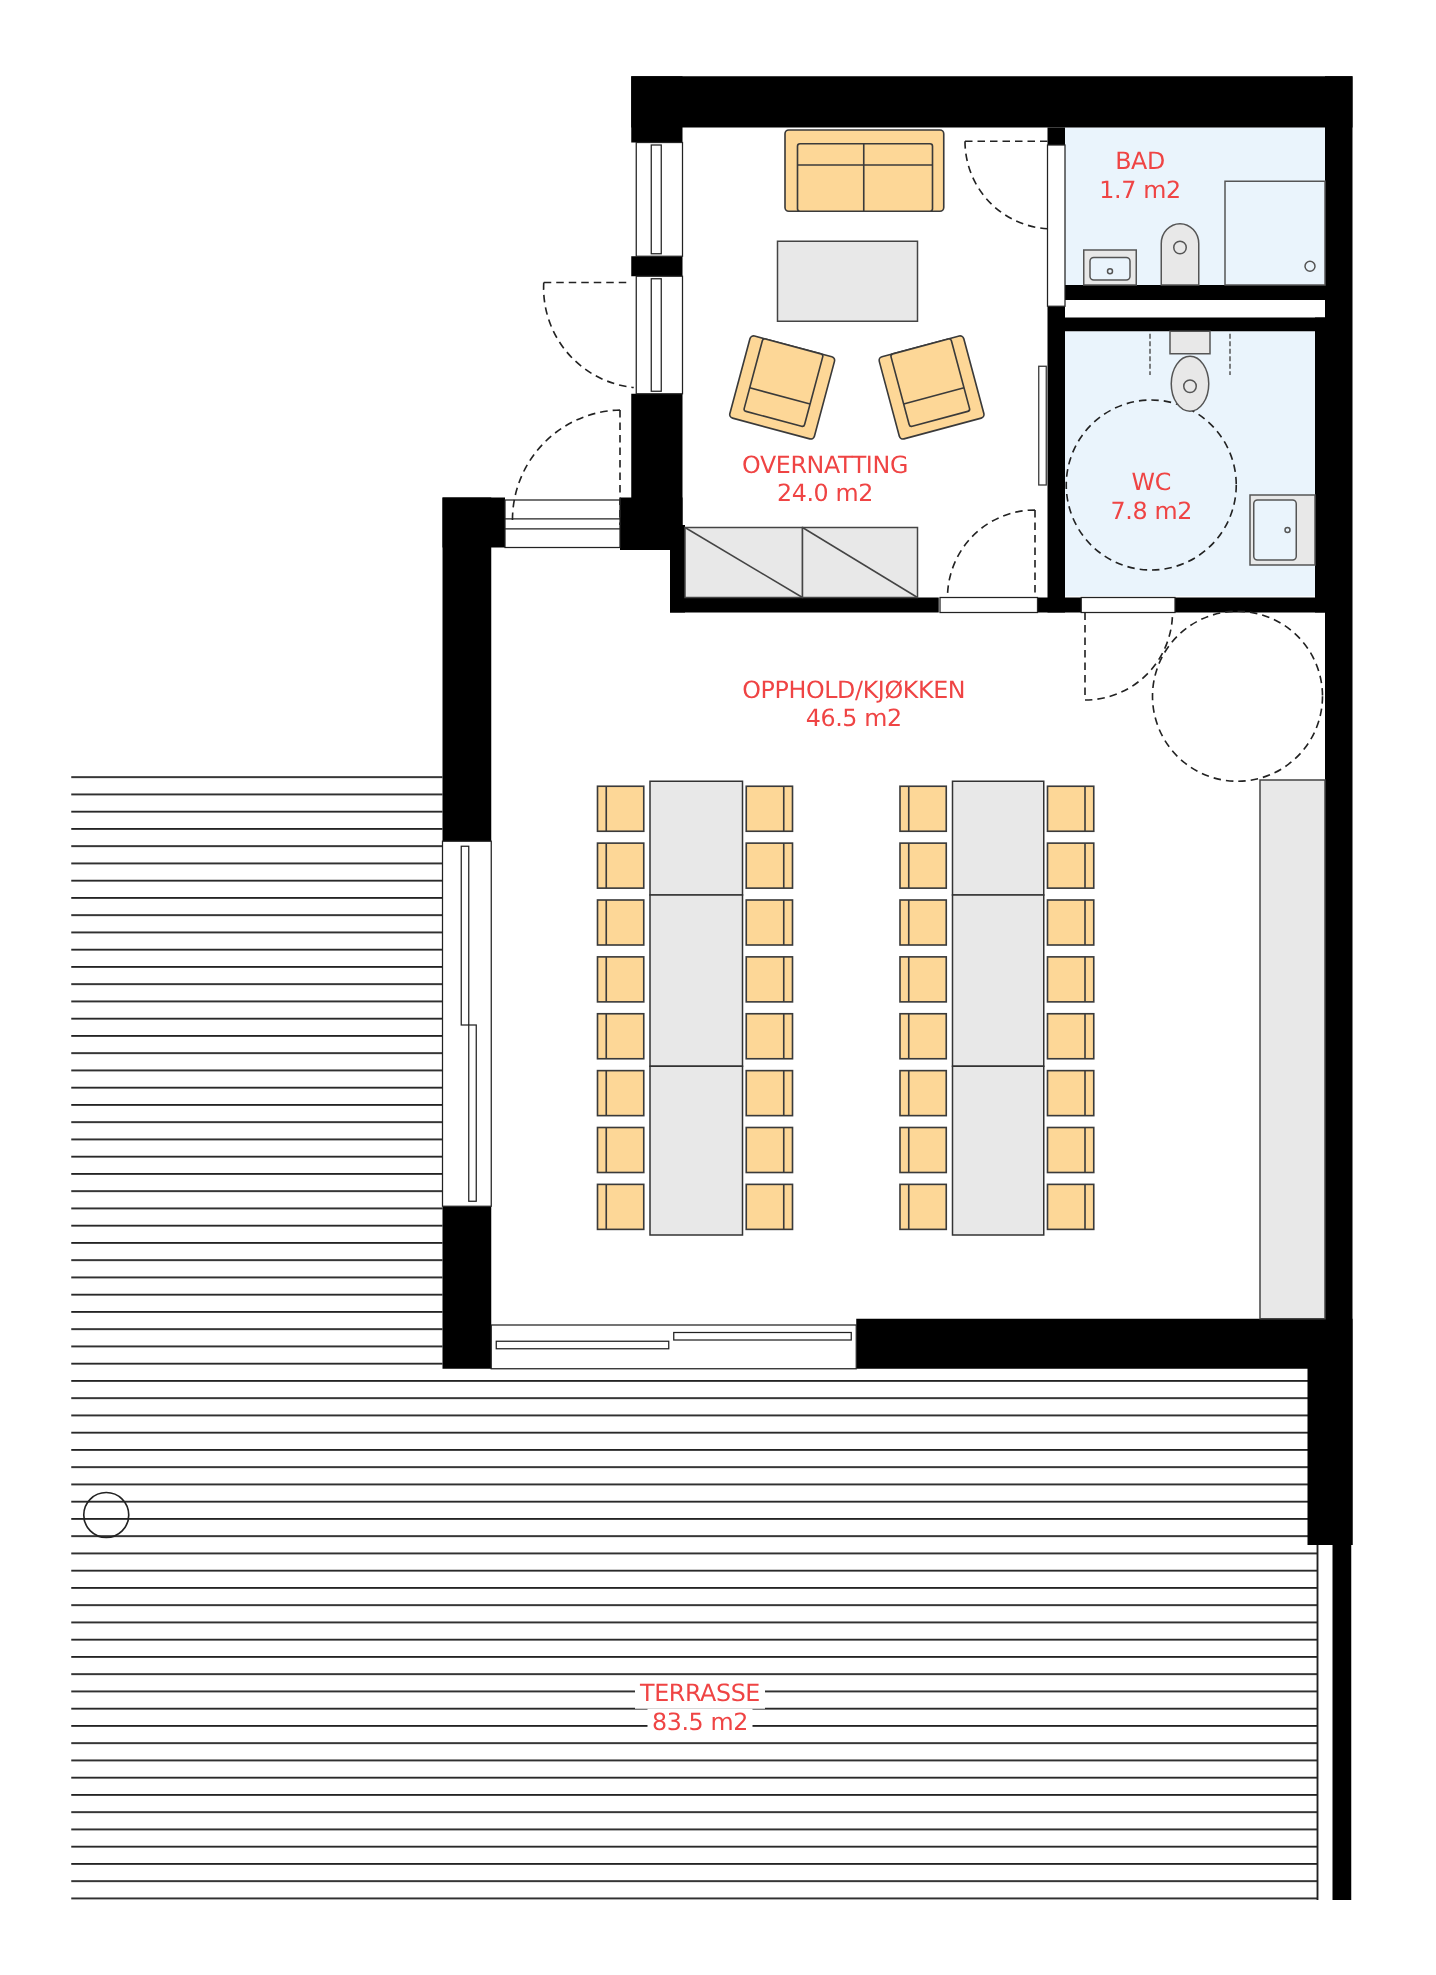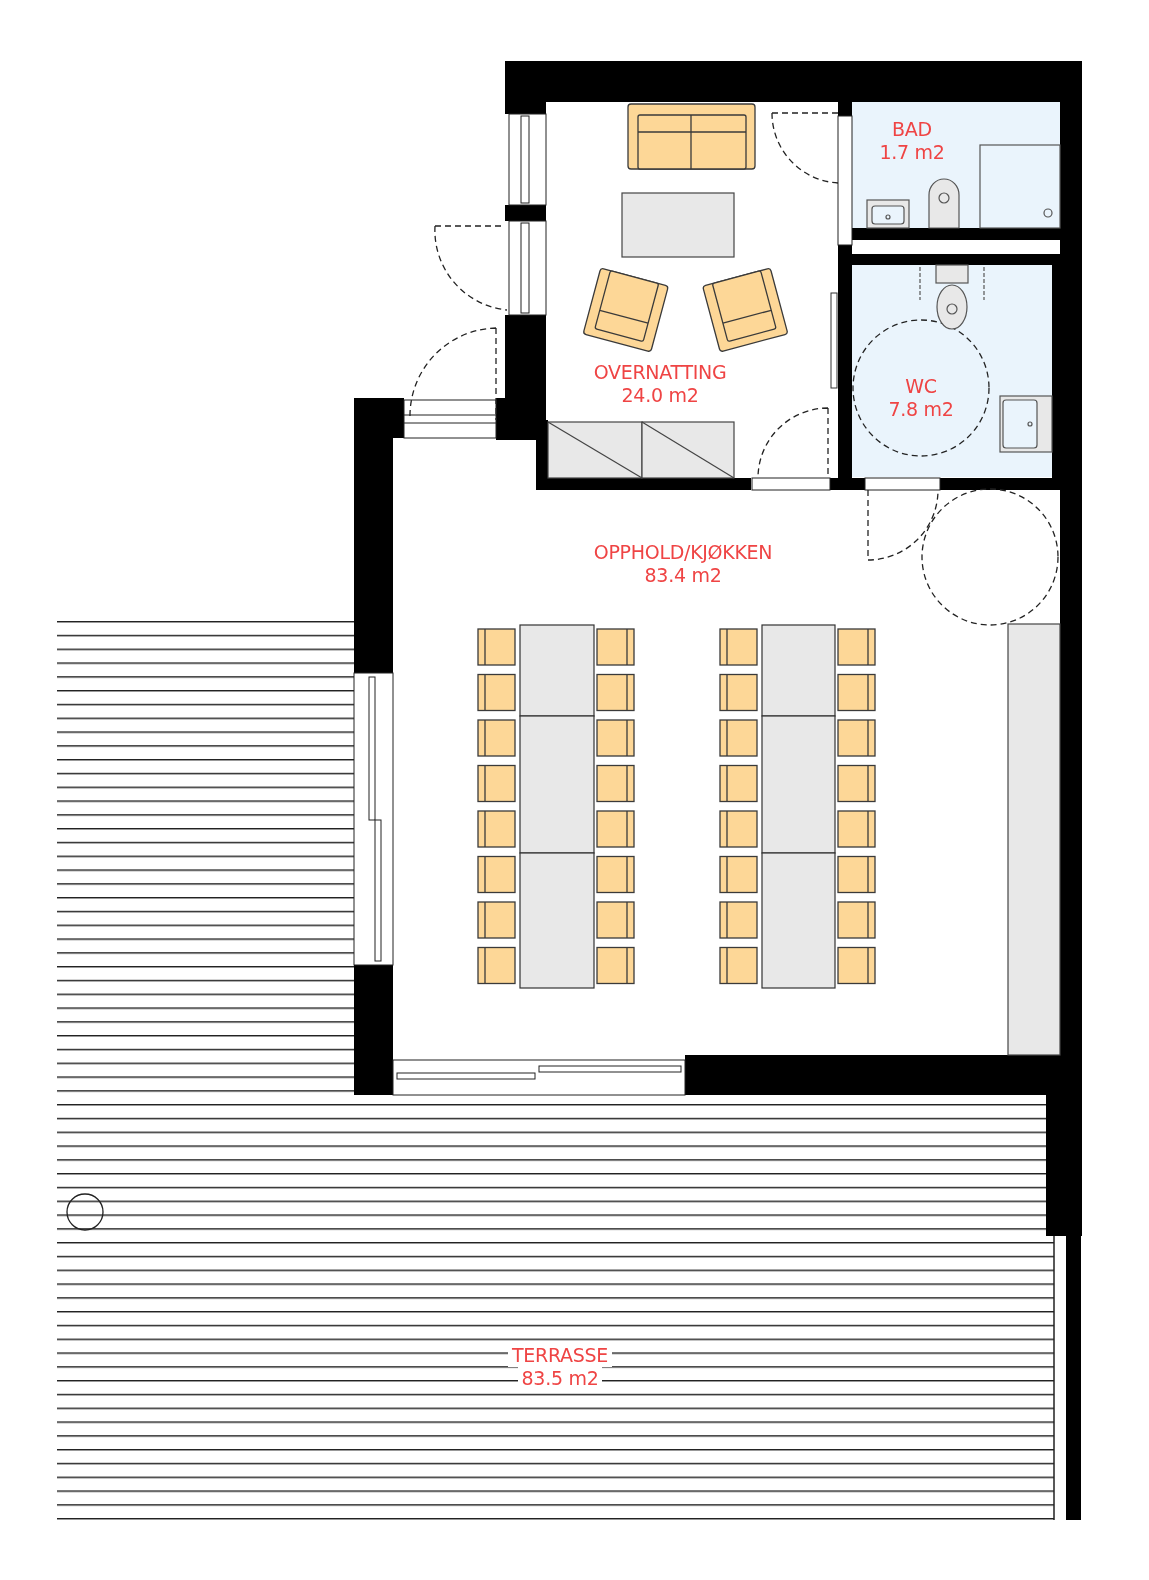--- a/index.html
+++ b/index.html
@@ -227,21 +227,21 @@
 <div class="room-label" style="left:862px; top:118px; width:100px;">
   <span>BAD</span>
   <span>1.7 m2</span>
 </div>
 <div class="room-label" style="left:871px; top:375px; width:100px;">
   <span>WC</span>
   <span>7.8 m2</span>
 </div>
 <div class="room-label" style="left:553px; top:526px; width:260px;margin-top:15px;">
   <span>OPPHOLD/KJØKKEN</span>
-  <span>83.4 m2</span>
+  <span>46.5 m2</span>
 </div>
 <div class="room-label" style="left:480px; top:1344px; width:160px;">
   <span style="display:flex; justify-content:center;">
       <span class="terrace-label">TERRASSE</span>
     </span>
   <span style="display:flex; justify-content:center;">
       <span class="terrace-label">83.5 m2</span>
     </span>
 </div>
 

